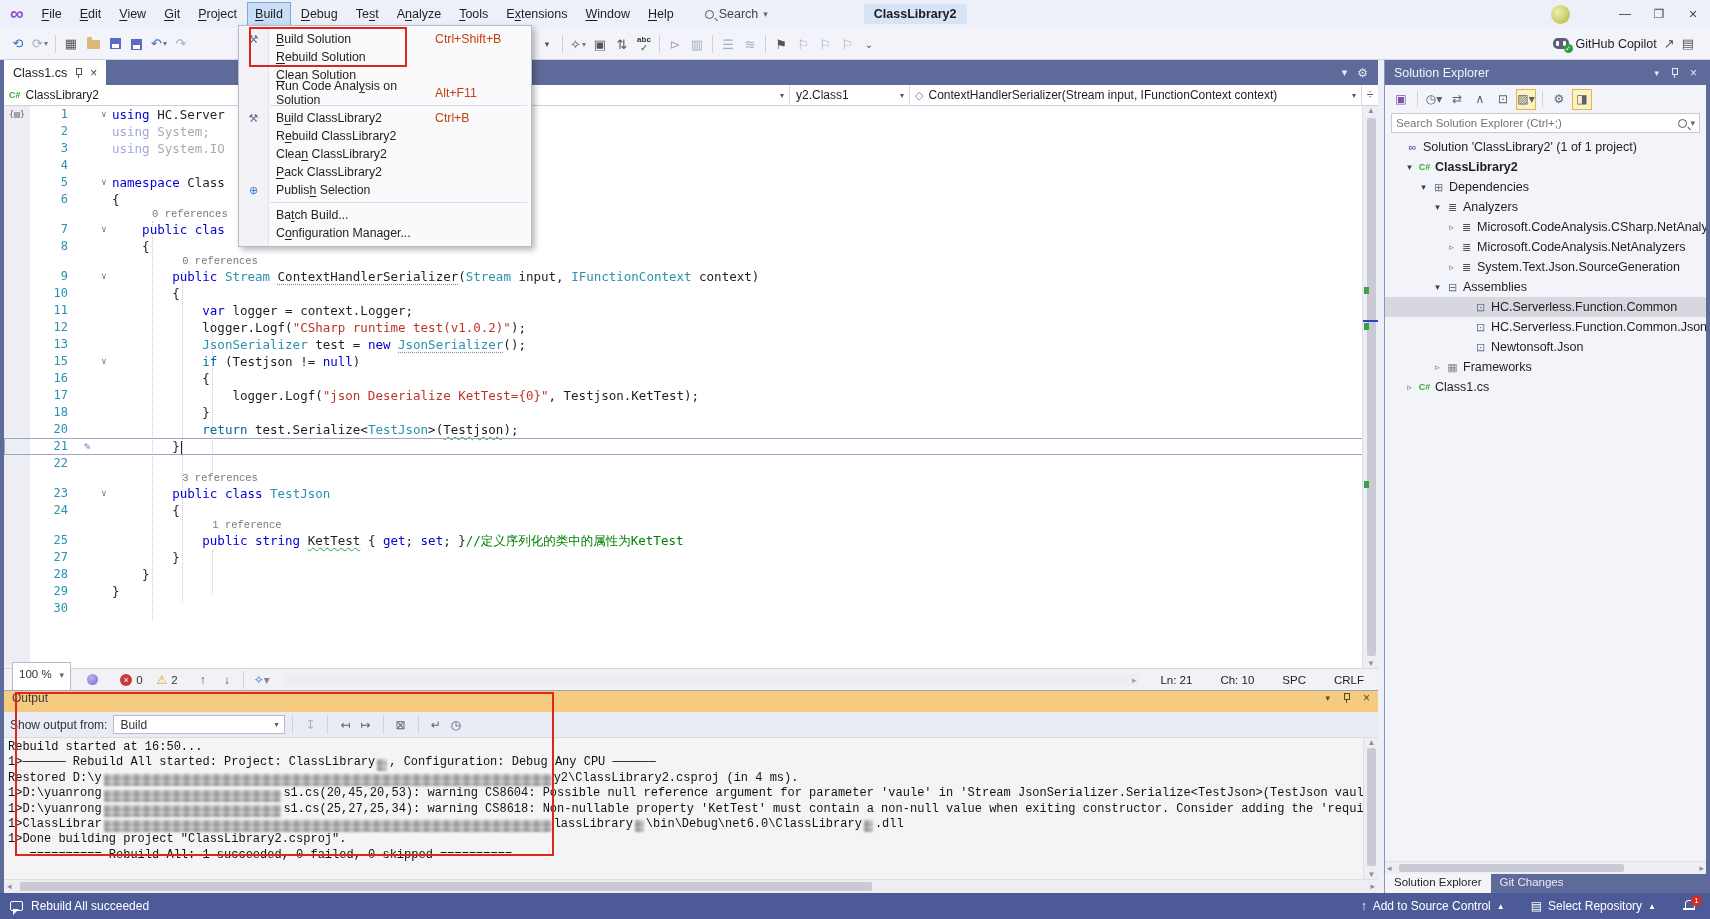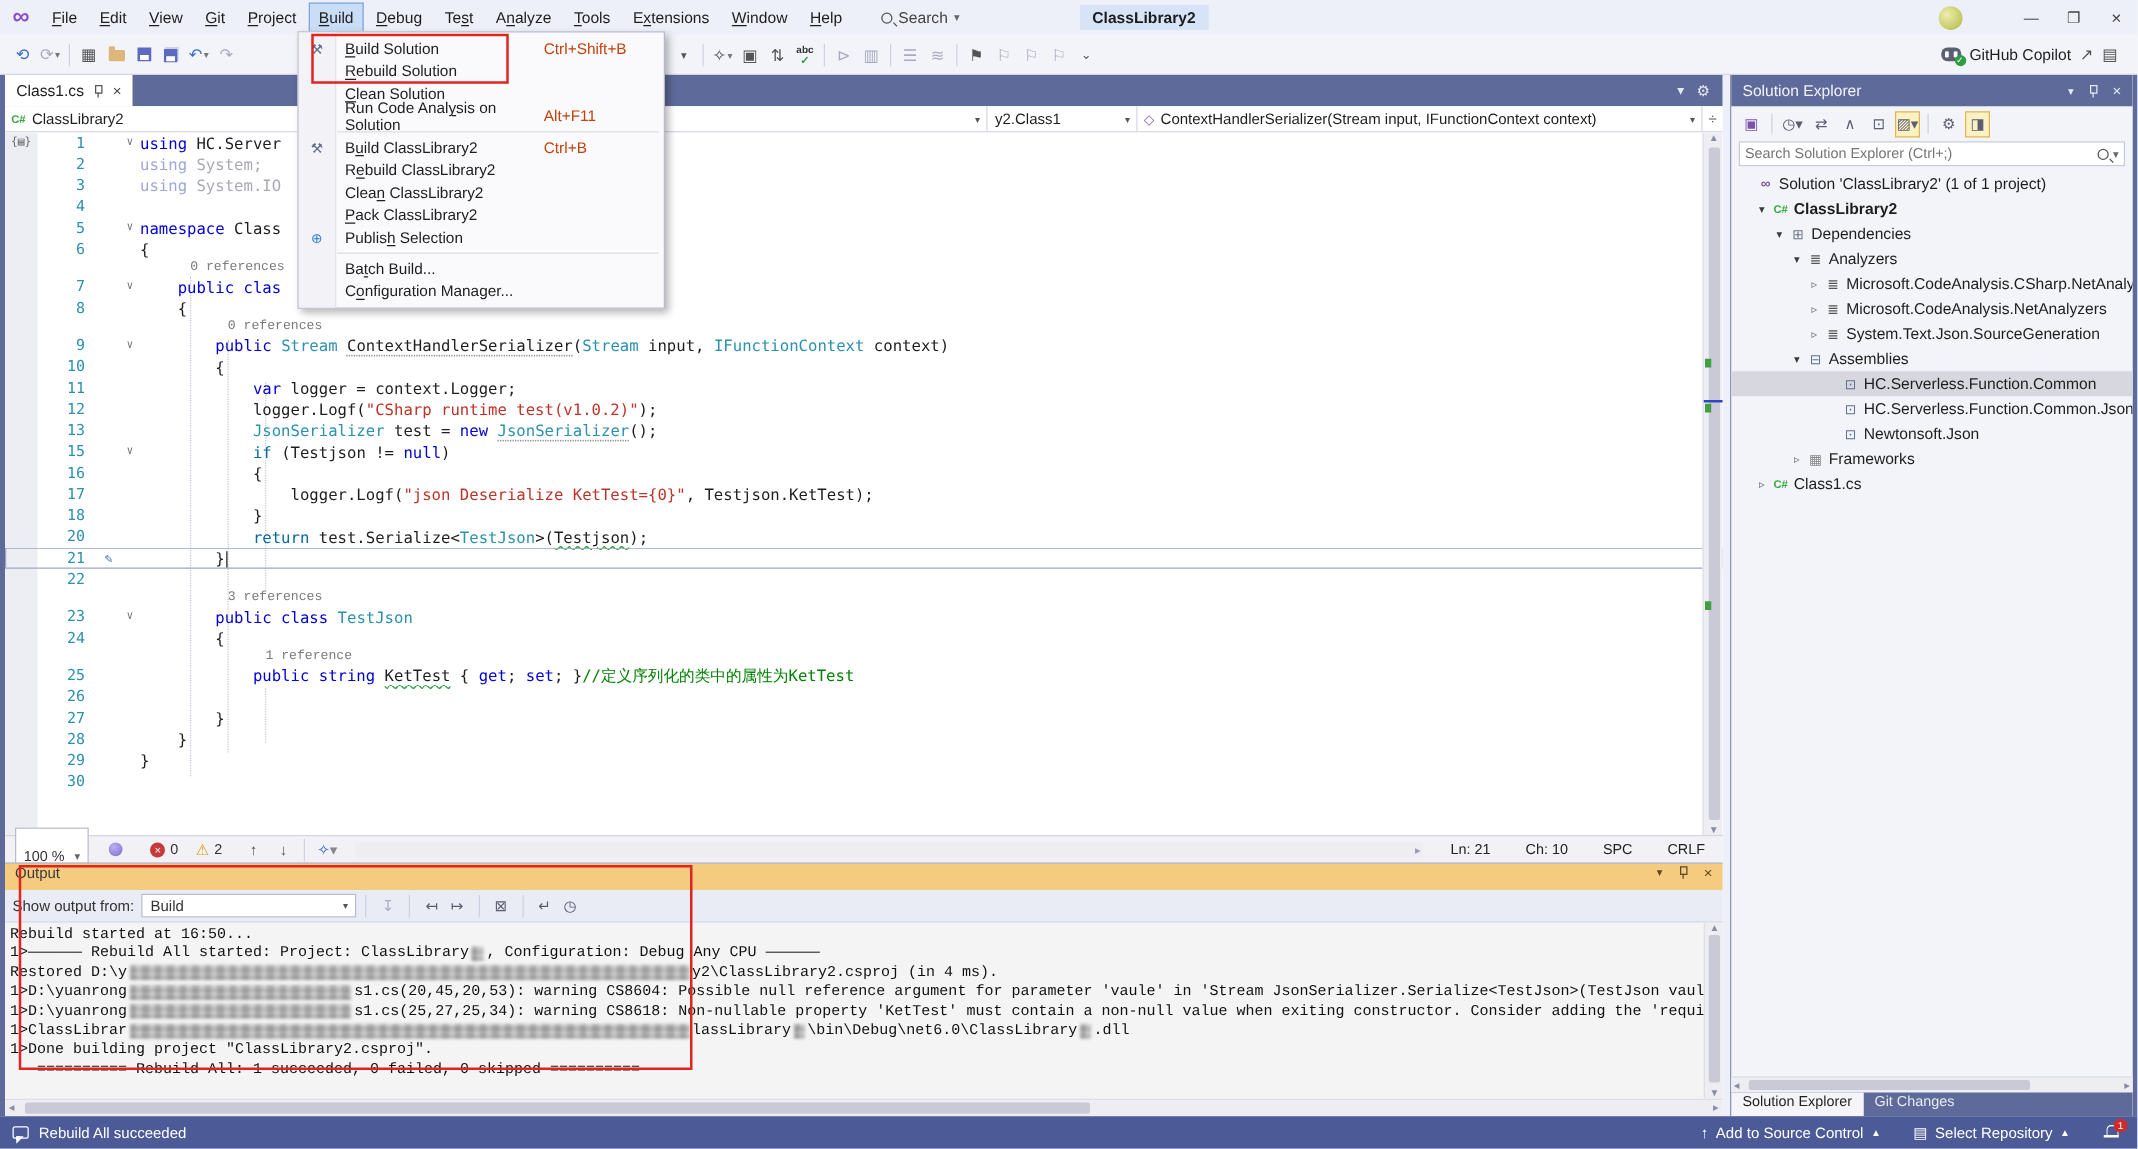--- a/index.html
+++ b/index.html
@@ -85,41 +85,41 @@
   .tk-sq{color:#1e1e1e;text-decoration:underline wavy #2EA043;text-decoration-thickness:1px;text-underline-offset:2px}
   .tk-dots{color:#1e1e1e;text-decoration:underline dotted #8C8C8C;text-underline-offset:3px}
 
   .vscroll{position:absolute;right:0;top:0;width:16px;height:100%;background:#EDEDF2;border-left:1px solid #DDDEE8}
   .vs-arrow{position:absolute;left:0;width:16px;text-align:center;font-size:8px;color:#8A8DA3}
   .vs-thumb{position:absolute;left:4px;width:9px;background:#C9CAD6;border-radius:2px}
   .mark-green{position:absolute;left:1px;width:5px;height:7px;background:#3FA043}
   .mark-blue{position:absolute;left:0;width:16px;height:2px;background:#2F46C0}
 
   #edstatus{position:absolute;left:0;top:608px;width:100%;height:22px;background:#F2F2F6;border-top:1px solid #D5D6E2;display:flex;align-items:center;font-size:11.5px;color:#333}
-  .zoom-box{display:flex;align-items:flex-start;gap:8px;background:#fff;border:1px solid #B9BBCB;padding:17px 6px;margin:0 8px;height:18px}
+  .zoom-box{display:flex;align-items:flex-end;gap:8px;background:#fff;border:1px solid #B9BBCB;padding:17px 6px;margin:0 8px;height:18px}
   .lamp{width:11px;height:11px;border-radius:50%;background:radial-gradient(circle at 38% 32%,#BCAFF0,#7E6BD0);margin:0 8px}
   .errico{width:12px;height:12px;border-radius:50%;background:#C83A3A;color:#fff;font-size:9px;line-height:12px;text-align:center;margin:0 4px 0 14px}
   .warnico{color:#D8A117;font-size:12px;margin:0 4px 0 14px}
   .navarrow{color:#555;margin:0 9px;font-size:12px}
   .cleanup{color:#3B6EC5;margin:0 6px;font-size:12px}
   .hsb-track{flex:1;height:12px;margin:0 8px;background:#EDEDF2;border-radius:2px;position:relative}
   .hsb-track .arr{position:absolute;right:2px;top:0;font-size:9px;color:#9A9DB3;line-height:12px}
   .ed-stat{margin:0 14px;color:#222}
 
   
   #output{position:absolute;left:0;top:630px;width:100%;height:203px;border-top:1px solid #9AA2C4;background:#F4F4F4}
   .out-title{height:21px;background:#F5CB80;display:flex;align-items:flex-start;padding:0 8px;color:#3B3B3B;font-size:12px}
   .out-title .rt{margin-left:auto;display:flex;align-items:center;gap:12px;color:#5A4A28}
   .out-toolbar{height:26px;background:#E9EBF5;display:flex;align-items:center;padding:0 6px;font-size:12px;color:#333;border-bottom:1px solid #D8DAE8}
   .out-select{width:172px;height:19px;background:#fff;border:1px solid #B9BBCB;display:flex;align-items:center;padding:0 6px;margin-left:6px}
   .out-select .sel-caret{margin-left:auto;font-size:8px;color:#555}
   .oti{margin:0 5px;color:#5A5F73;font-size:12px}
   .oti.dim{color:#ABAEC2}
   .out-content{position:relative;height:141px;overflow:hidden;padding:2px 0 0 4px}
-  .o-row{height:15.4px;line-height:15.4px;font-family:"Liberation Mono",monospace;font-size:12px;white-space:pre;color:#111;display:flex;align-items:center}
+  .o-row{height:15.4px;line-height:15.4px;font-family:"Liberation Mono",monospace;font-size:12px;white-space:pre;color:#111;display:flex;align-items:flex-end}
   .oblur{display:inline-block;height:12px;border-radius:1px;margin:0 2px;vertical-align:middle;
     background-image:repeating-linear-gradient(0deg,#cfcfcf 0 3px,#e9e9e9 3px 6px),repeating-linear-gradient(90deg,#bdbdbd 0 5px,#dedede 5px 10px);
     background-blend-mode:multiply;filter:blur(1.1px)}
   .out-vscroll{position:absolute;right:0;top:0;width:15px;height:100%;background:#EDEDF2;border-left:1px solid #DDDEE8}
   .out-hscroll{height:14px;background:#EDEDF2;border-top:1px solid #DDDEE8;position:relative}
   .out-hscroll .thumb{position:absolute;left:16px;top:2px;height:9px;width:62%;background:#C9CAD6;border-radius:2px}
   .hs-arr{position:absolute;top:1px;font-size:9px;color:#8A8DA3}
 
   
   #se-panel{position:absolute;left:1384px;top:60px;width:322px;height:833px;background:#F3F4F9;border-left:1px solid #8B95B8}
@@ -319,21 +319,20 @@
         <div class="code-row"><span class="g-icons"></span><span class="lnum">17</span><span class="track"></span><span class="fold"></span><span class="ctext"><span class="tk-pl">                logger.Logf(</span><span class="tk-str">"json Deserialize KetTest={0}"</span><span class="tk-pl">, Testjson.KetTest);</span></span></div>
         <div class="code-row"><span class="g-icons"></span><span class="lnum">18</span><span class="track"></span><span class="fold"></span><span class="ctext"><span class="tk-pl">            }</span></span></div>
         <div class="code-row"><span class="g-icons"></span><span class="lnum">20</span><span class="track"></span><span class="fold"></span><span class="ctext"><span class="tk-pl">            </span><span class="tk-ctl">return</span><span class="tk-pl"> test.Serialize&lt;</span><span class="tk-typ">TestJson</span><span class="tk-pl">&gt;(</span><span class="tk-sq">Testjson</span><span class="tk-pl">);</span></span></div>
         <div class="code-row current"><span class="g-icons"></span><span class="lnum">21</span><span class="track">✎</span><span class="fold"></span><span class="ctext"><span class="tk-pl">        }</span><span class="caret-bar"></span></span></div>
         <div class="code-row"><span class="g-icons"></span><span class="lnum">22</span><span class="track"></span><span class="fold"></span><span class="ctext"></span></div>
         <div class="lens-row" style="padding-left: 178.24px;">3 references</div>
         <div class="code-row"><span class="g-icons"></span><span class="lnum">23</span><span class="track"></span><span class="fold">∨</span><span class="ctext"><span class="tk-pl">        </span><span class="tk-kw">public class </span><span class="tk-typ">TestJson</span></span></div>
         <div class="code-row"><span class="g-icons"></span><span class="lnum">24</span><span class="track"></span><span class="fold"></span><span class="ctext"><span class="tk-pl">        {</span></span></div>
         <div class="lens-row" style="padding-left: 208.36px;">1 reference</div>
         <div class="code-row"><span class="g-icons"></span><span class="lnum">25</span><span class="track"></span><span class="fold"></span><span class="ctext"><span class="tk-pl">            </span><span class="tk-kw">public string </span><span class="tk-sq">KetTest</span><span class="tk-pl"> { </span><span class="tk-kw">get</span><span class="tk-pl">; </span><span class="tk-kw">set</span><span class="tk-pl">; }</span><span class="tk-com">//定义序列化的类中的属性为KetTest</span></span></div>
-        <div class="code-row"><span class="g-icons"></span><span class="lnum">26</span><span class="track"></span><span class="fold"></span><span class="ctext"></span></div>
         <div class="code-row"><span class="g-icons"></span><span class="lnum">27</span><span class="track"></span><span class="fold"></span><span class="ctext"><span class="tk-pl">        }</span></span></div>
         <div class="code-row"><span class="g-icons"></span><span class="lnum">28</span><span class="track"></span><span class="fold"></span><span class="ctext"><span class="tk-pl">    }</span></span></div>
         <div class="code-row"><span class="g-icons"></span><span class="lnum">29</span><span class="track"></span><span class="fold"></span><span class="ctext"><span class="tk-pl">}</span></span></div>
         <div class="code-row"><span class="g-icons"></span><span class="lnum">30</span><span class="track"></span><span class="fold"></span><span class="ctext"></span></div>
       </div>
     <div class="vscroll">
       <span class="vs-arrow" style="top:0">▲</span>
       <span class="vs-arrow" style="bottom:0">▼</span>
       <span class="vs-thumb" style="top:12px;height:538px"></span>
       <span class="mark-green" style="top:181px"></span>

